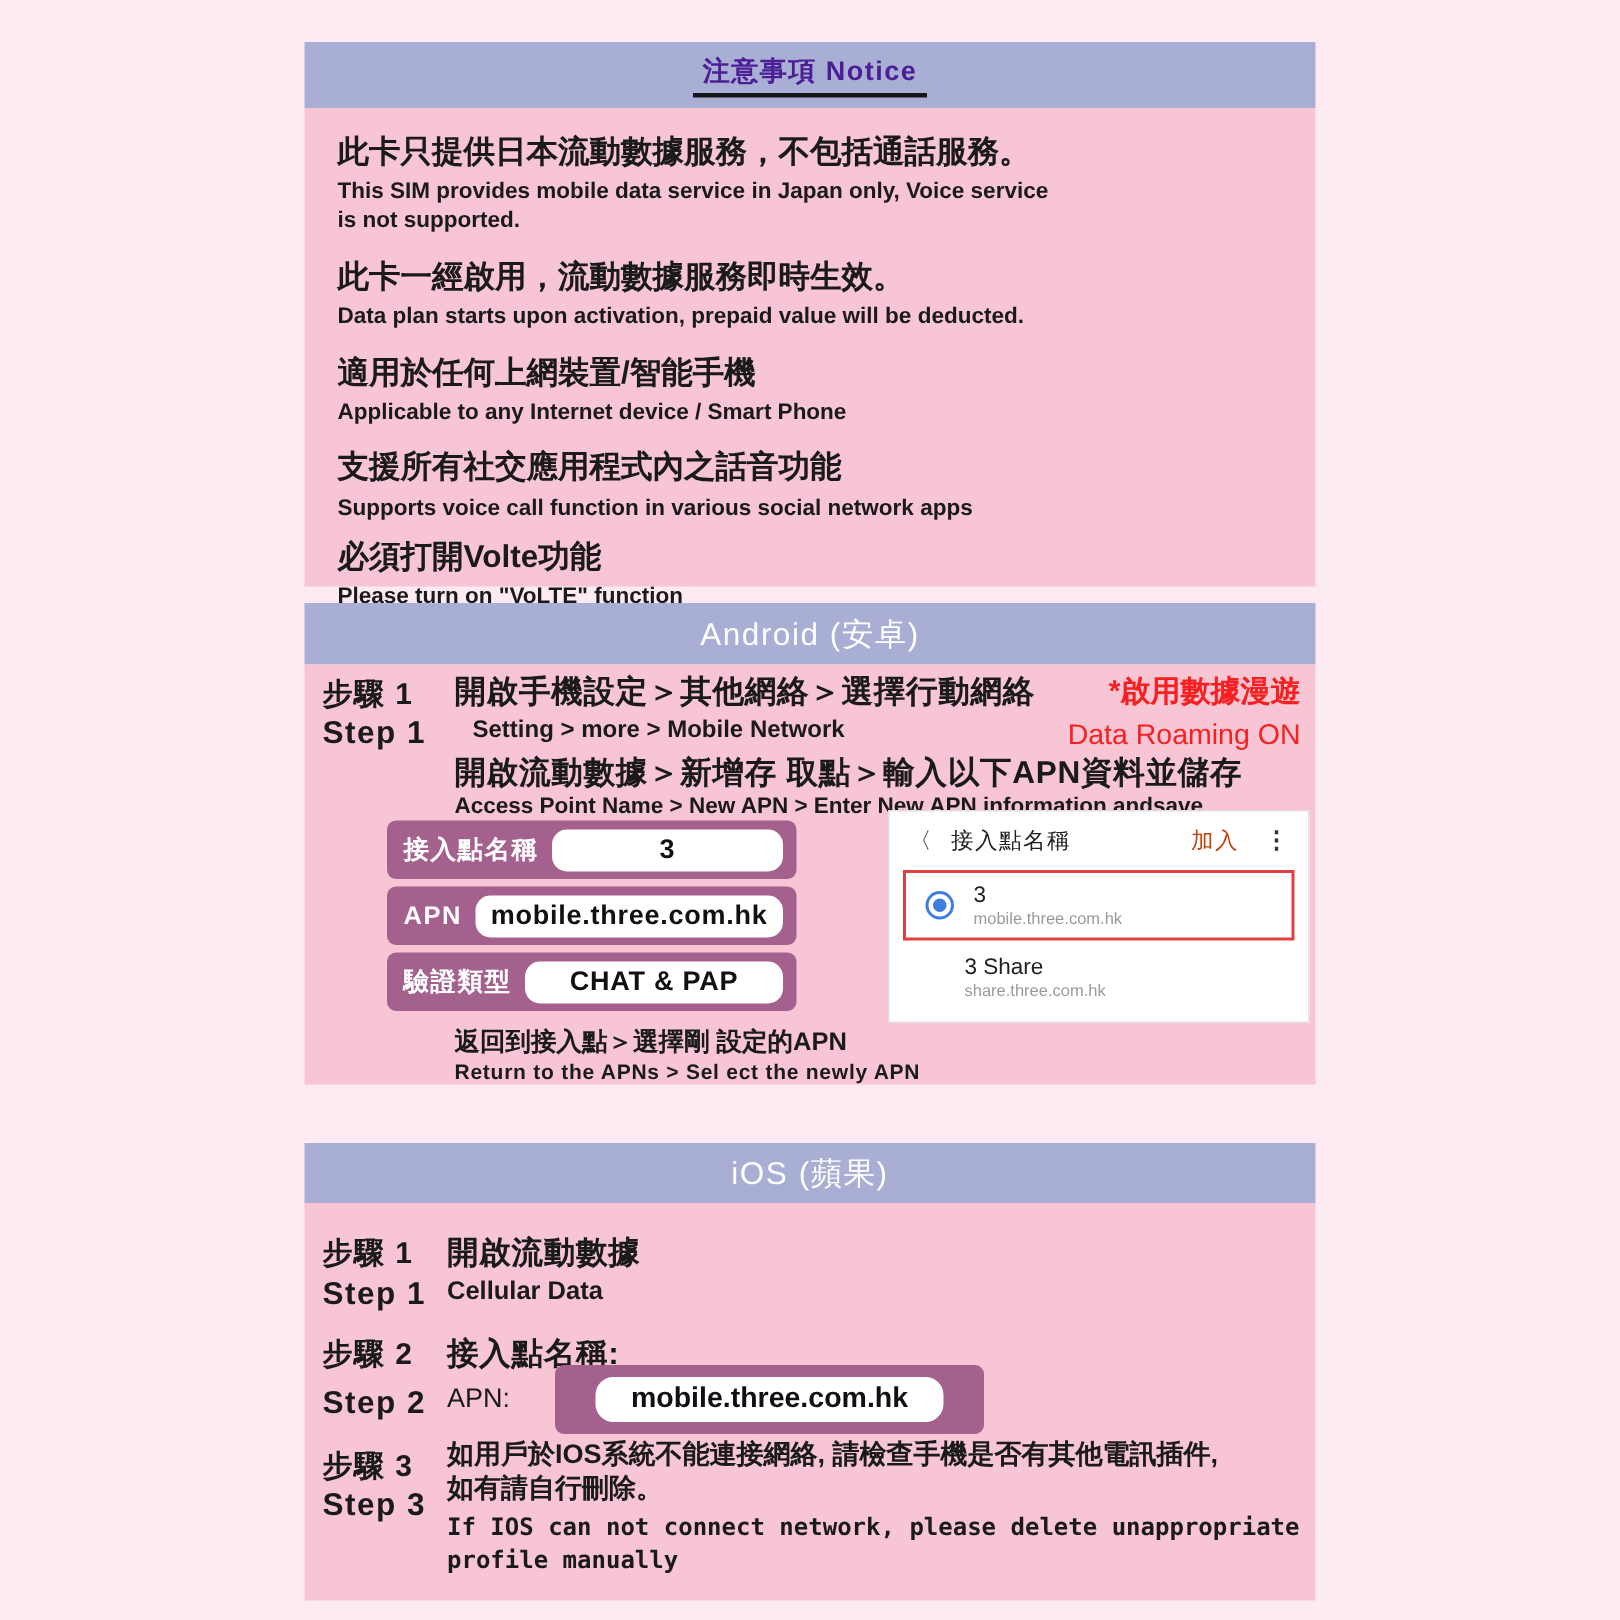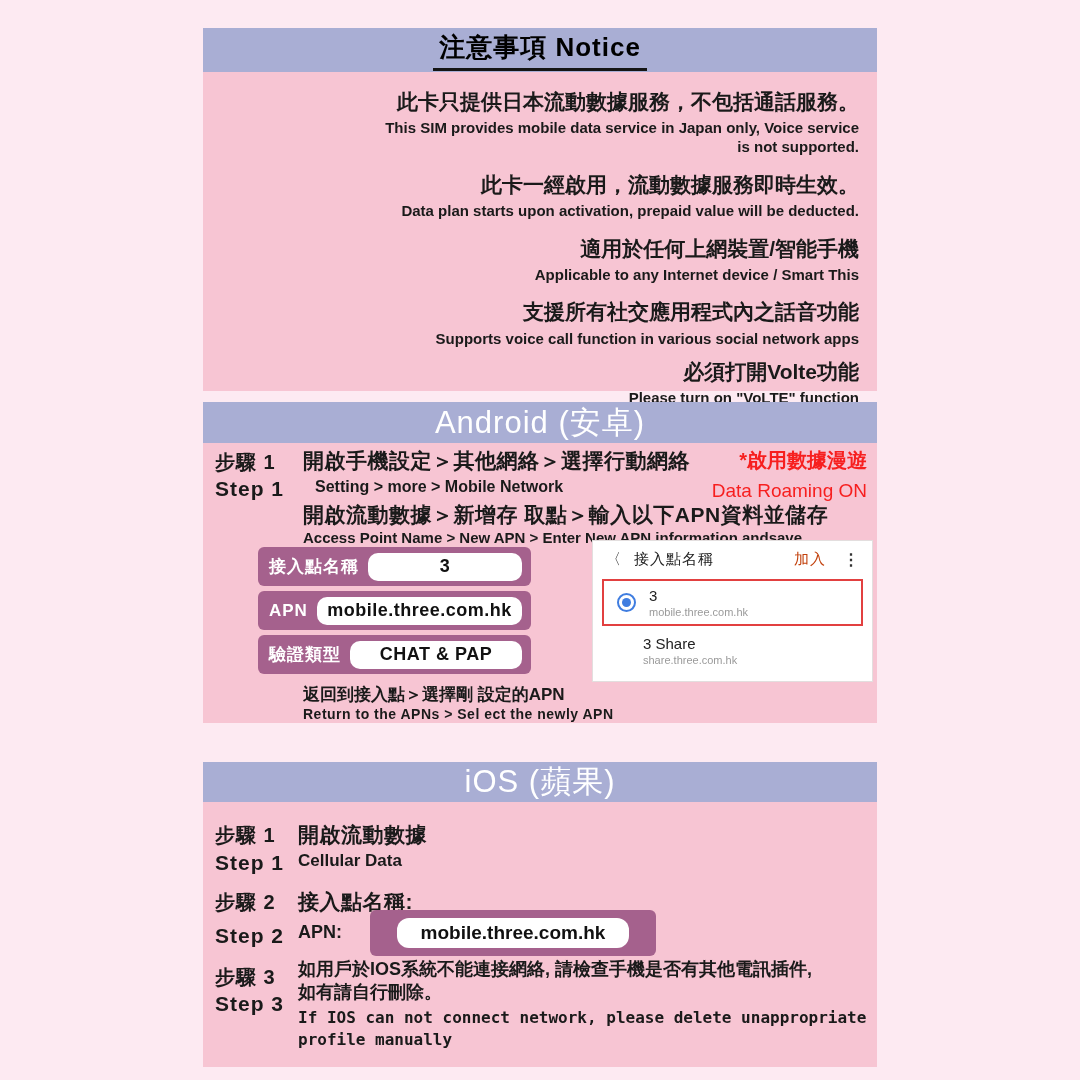--- a/index.html
+++ b/index.html
@@ -9,33 +9,33 @@
     font-family:"Liberation Sans",sans-serif;
     color:#1a1a1a;
     overflow:hidden;
   }
   .panel{position:absolute;left:203px;width:674px;}
   .panel-header{
     height:44px;background:#a9aed4;
     display:flex;align-items:center;justify-content:center;
   }
   .panel-title{
-    font-size:26px;font-weight:bold;color:#000000;
+    font-size:18px;font-weight:bold;color:#4c1d95;
     letter-spacing:1px;
   }
   .panel-title.underlined{
     border-bottom:3px solid #151515;padding:0 6px 3px 6px;
   }
   .panel-title.white{
-    color:#ffffff;font-weight:500;border:none;font-size:31px;
+    color:#ffffff;font-weight:500;border:none;font-size:21px;
   }
   .panel-body{background:#f7c5d3;box-sizing:border-box;position:relative;}
 
   
-  #notice-body{height:319px;padding:18px 18px 0 22px;text-align:right;}
+  #notice-body{height:319px;padding:18px 18px 0 22px;}
   .notice-item{margin-bottom:16px;}
   .notice-zh{font-size:21px;font-weight:bold;line-height:1.15;}
   .notice-en{font-size:15px;font-weight:bold;margin-top:5px;line-height:1.25;white-space:pre-line;}
 
   
   #android-body{height:280px;}
   #ios-body{height:265px;}
   .abs{position:absolute;}
 
   .step-label-zh{font-size:20px;font-weight:bold;letter-spacing:1px;}
@@ -114,21 +114,21 @@
       <div class="notice-zh">此卡只提供日本流動數據服務，不包括通話服務。</div>
       <div class="notice-en">This SIM provides mobile data service in Japan only, Voice service
  is not supported.</div>
     </div>
     <div class="notice-item">
       <div class="notice-zh">此卡一經啟用，流動數據服務即時生效。</div>
       <div class="notice-en">Data plan starts upon activation, prepaid value will be deducted.</div>
     </div>
     <div class="notice-item">
       <div class="notice-zh">適用於任何上網裝置/智能手機</div>
-      <div class="notice-en">Applicable to any Internet device / Smart This</div>
+      <div class="notice-en">Applicable to any Internet device / Smart Phone</div>
     </div>
     <div class="notice-item" style="margin-bottom:12px;">
       <div class="notice-zh">支援所有社交應用程式內之話音功能</div>
       <div class="notice-en">Supports voice call function in various social network apps</div>
     </div>
     <div class="notice-item">
       <div class="notice-zh">必須打開Volte功能</div>
       <div class="notice-en">Please turn on "VoLTE" function</div>
     </div>
   </div>
@@ -204,21 +204,21 @@
   <div class="panel-body" id="ios-body">
 
     <div class="abs step-label-zh" style="left:12px;top:20px;">步驟 1</div>
     <div class="abs nav-zh" style="left:95px;top:19px;">開啟流動數據</div>
     <div class="abs step-label-en" style="left:12px;top:49px;">Step 1</div>
     <div class="abs nav-en" style="left:95px;top:49px;font-size:17px;">Cellular Data</div>
 
     <div class="abs step-label-zh" style="left:12px;top:87px;">步驟 2</div>
     <div class="abs nav-zh" style="left:95px;top:86px;">接入點名稱:</div>
     <div class="abs step-label-en" style="left:12px;top:122px;">Step 2</div>
-    <div class="abs" style="left:95px;top:120px;font-size:18px;font-weight:bold;">APN:</div>
+    <div class="abs" style="left:95px;top:120px;font-size:18px;font-weight:normal;">APN:</div>
 
     <div class="abs" id="ios-apn-box">
       <div id="ios-apn-pill">mobile.three.com.hk</div>
     </div>
 
     <div class="abs step-label-zh" style="left:12px;top:162px;">步驟 3</div>
     <div class="abs step-label-en" style="left:12px;top:190px;">Step 3</div>
 
     <div class="abs" style="left:95px;top:156px;">
       <div class="step3-zh">如用戶於IOS系統不能連接網絡, 請檢查手機是否有其他電訊插件,</div>

